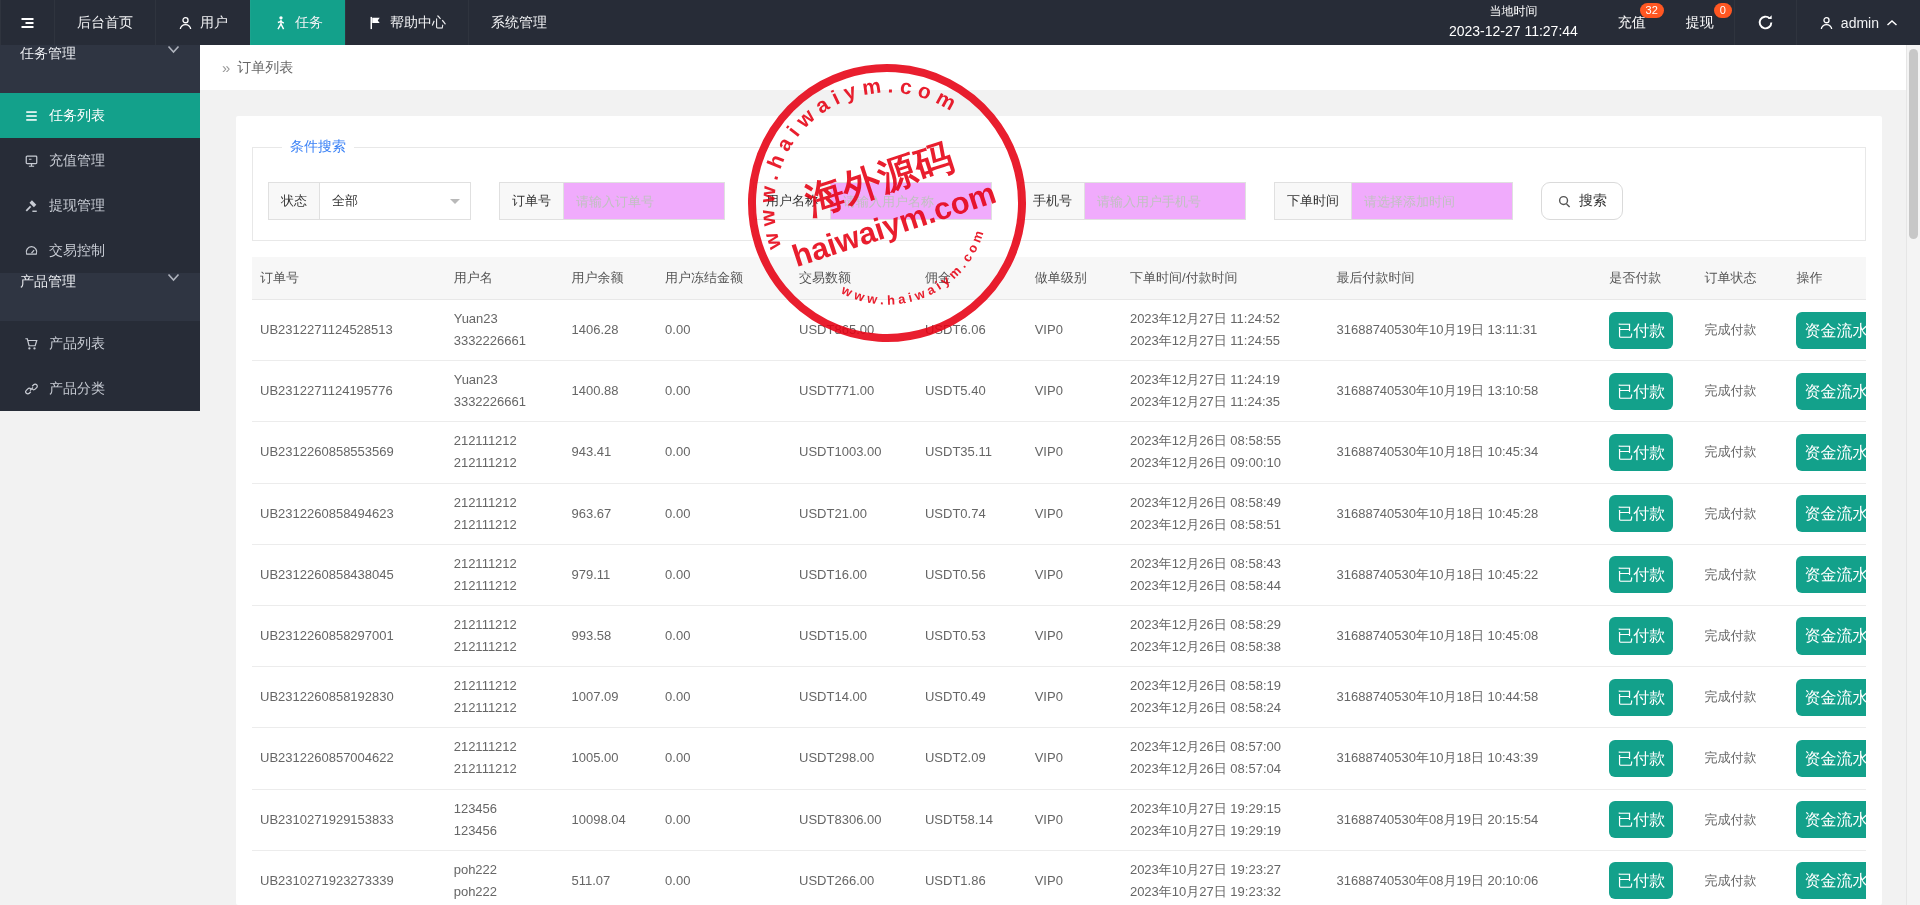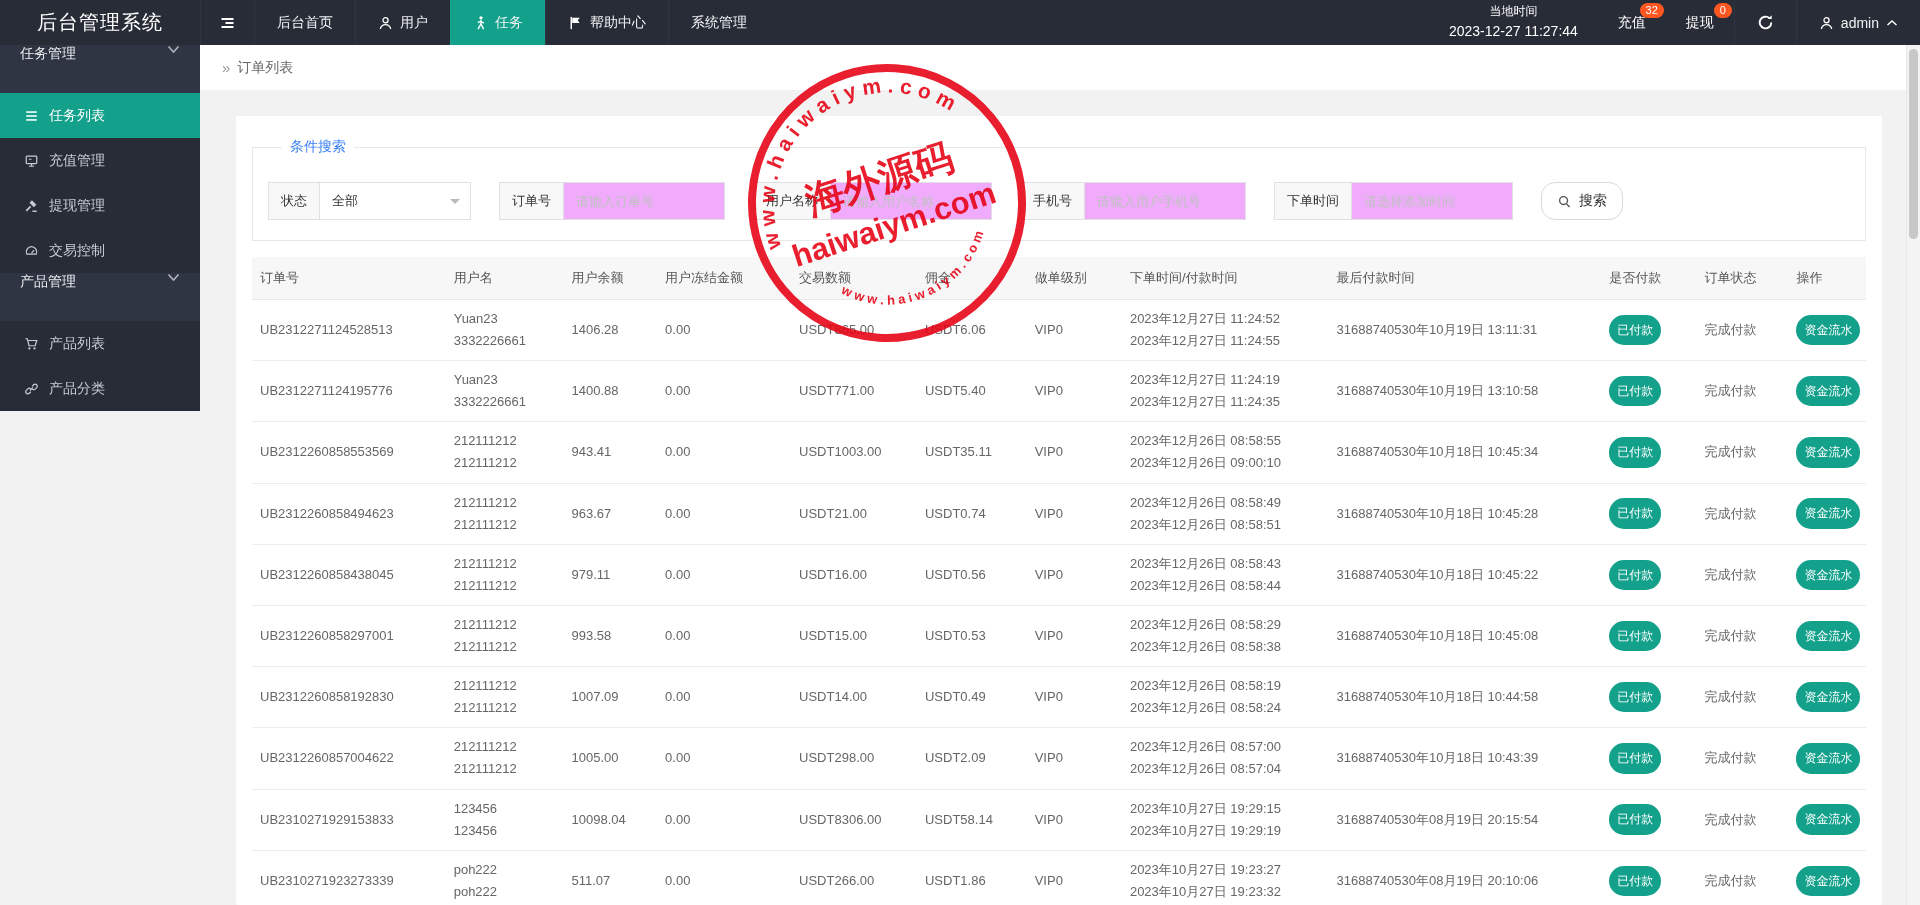--- a/index.html
+++ b/index.html
@@ -50,45 +50,44 @@
   .igroup{display:flex;align-items:stretch;height:38px}
   .ilabel{display:flex;align-items:center;padding:0 12px;background:#f8f8f8;
     border:1px solid #e0e0e0;border-right:none;font-size:13px;color:#333;white-space:nowrap}
   .igroup input{border:1px solid #e0e0e0;padding:0 12px;font-size:13px;color:#333;
     width:162px;outline:none;background:#f0abfc}
   .igroup input::placeholder{color:#c0c0c0}
   .iselect{display:flex;align-items:center;justify-content:space-between;width:152px;
     border:1px solid #e0e0e0;background:#fff;padding:0 10px 0 12px;font-size:13px;color:#333;cursor:pointer}
   .caret{width:0;height:0;border:5px solid transparent;border-top-color:#b9b9b9;margin-top:6px}
   .search-btn{display:flex;align-items:center;gap:7px;height:38px;padding:0 15px;background:#fff;
-    border:1px solid #dadada;border-radius:14px;font-size:14px;color:#333;cursor:pointer}
+    border:1px solid #dadada;border-radius:9px;font-size:14px;color:#333;cursor:pointer}
 
   
   table.orders{width:100%;border-collapse:collapse;margin-top:16px;table-layout:fixed}
   table.orders th{background:#f7f7f7;font-weight:normal;color:#555;font-size:13px;
     text-align:left;padding:12px 8px;border-bottom:1px solid #e8e8e8;white-space:nowrap}
   table.orders td{font-size:13px;color:#666;padding:8px;height:59px;
     border-bottom:1px solid #ececec;line-height:1.7;overflow:hidden;white-space:nowrap}
-  .btn{display:inline-block;background:#13a18b;color:#fff;font-size:12px;padding:5px 8px;
-    border-radius:15px;cursor:pointer;white-space:nowrap}
+  .btn{display:inline-block;background:#13a18b;color:#fff;font-size:16px;padding:5px 8px;
+    border-radius:6px;cursor:pointer;white-space:nowrap}
 
   
   .stamp{position:absolute;left:742px;top:58px;width:290px;height:290px;z-index:20;
     pointer-events:none;opacity:.88;transform:rotate(-18deg)}
 
   
   .scrollbar{position:absolute;top:45px;right:0;bottom:0;width:14px;background:#f4f4f4;
     border-left:1px solid #e6e6e6;z-index:30}
   .scroll-thumb{position:absolute;top:4px;left:2px;width:9px;height:190px;background:#c7c7c7;border-radius:5px}
 </style>
 </head>
 <body>
 
 <div class="navbar">
-  <div class="logo">后台管理系统</div>
 
   <div class="nav-item hamburger">
     <span class="icon">
       <svg width="17" height="16" viewBox="0 0 16 16">
           <g stroke="#fff" stroke-width="2">
             <line x1="2" y1="4" x2="14" y2="4"></line>
             <line x1="6" y1="8" x2="14" y2="8"></line>
             <line x1="2" y1="12" x2="14" y2="12"></line>
           </g>
         </svg>

